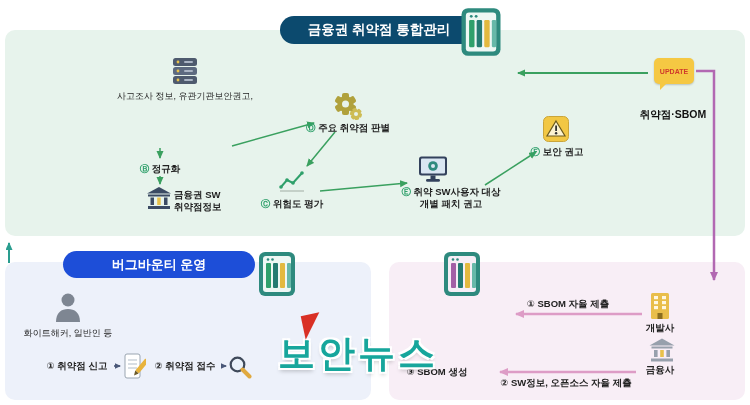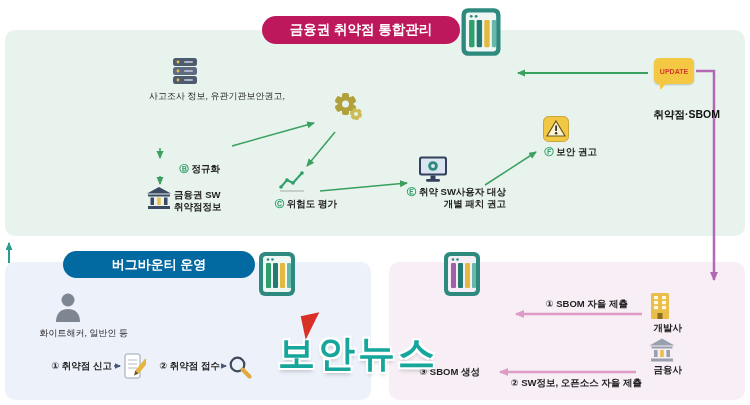--- a/index.html
+++ b/index.html
@@ -6,26 +6,26 @@
   html,body { width:750px; height:405px; background:#fff;
     font-family:"Liberation Sans","DejaVu Sans",sans-serif; overflow:hidden; }
   .canvas { position:relative; width:750px; height:405px; background:#fff; }
 
   .box { position:absolute; border-radius:10px; z-index:1; }
   .top-box  { left:5px;   top:30px;  width:740px; height:206px; background:#e7f3ec; }
   .bug-box  { left:5px;   top:262px; width:366px; height:138px; background:#edf1fa; }
   .sbom-box { left:389px; top:262px; width:356px; height:138px; background:#f8eef6; }
 
   .pill { position:absolute; z-index:4; color:#fff; font-weight:bold; text-align:center; border-radius:15px; }
-  .pill-green  { left:262px; top:16px;  width:198px; height:28px; line-height:28px; font-size:13.5px; background:#be185d; }
-  .pill-blue   { left:63px;  top:251px; width:192px; height:27px; line-height:27px; font-size:13px;   background:#0369a1; }
+  .pill-green  { left:280px; top:16px;  width:198px; height:28px; line-height:28px; font-size:13.5px; background:#0c4a6e; }
+  .pill-blue   { left:63px;  top:251px; width:192px; height:27px; line-height:27px; font-size:13px;   background:#1d4ed8; }
   .pill-purple { left:488px; top:251px; width:198px; height:27px; line-height:27px; font-size:13px;   background:#a35fa6; }
 
   .icon { position:absolute; z-index:4; }
-  .txt  { position:absolute; z-index:3; color:#222; text-align:right; }
+  .txt  { position:absolute; z-index:3; color:#222; text-align:center; }
   .small { font-size:9px; line-height:12px; }
   .step  { font-size:9.5px; font-weight:bold; line-height:12px; }
   .mark  { color:#2fa06b; }
   .left  { text-align:left; }
 
   .overlay { position:absolute; left:0; top:0; z-index:2; pointer-events:none; }
 
   .update-bubble { position:absolute; left:654px; top:58px; width:40px; height:26px; z-index:4;
     background:#f5c843; border-radius:5px; display:flex; align-items:center; justify-content:center;
     font-size:7px; font-weight:bold; color:#d03a2b; box-shadow:0 1px 2px rgba(0,0,0,.2); }
@@ -139,20 +139,24 @@
     </g>
     <circle cx="15.5" cy="12" r="3.5" fill="#e7f3ec"></circle>
     <g fill="#cdbc55">
       <rect x="24" y="16" width="4.5" height="12" rx="1.5" transform="rotate(45 26 22)"></rect>
       <rect x="24" y="16" width="4.5" height="12" rx="1.5" transform="rotate(105 26 22)"></rect>
       <rect x="24" y="16" width="4.5" height="12" rx="1.5" transform="rotate(165 26 22)"></rect>
       <circle cx="26" cy="22" r="4.5"></circle>
     </g>
     <circle cx="26" cy="22" r="2" fill="#e7f3ec"></circle>
   </svg>
+  <div class="txt step" style="left:293px;top:122px;width:110px">
+    <span class="mark">Ⓓ</span>
+    <span>주요 취약점 판별</span>
+  </div>
 
   <svg class="icon" style="left:278px;top:170px" width="28" height="24" viewBox="0 0 28 24">
     <line x1="2" y1="21" x2="26" y2="21" stroke="#b9c4bd" stroke-width="1.5"></line>
     <polyline points="3,17 9,10 15,13 24,3" fill="none" stroke="#2fa06b" stroke-width="2"></polyline>
     <circle cx="3" cy="17" r="1.8" fill="#2fa06b"></circle>
       <circle cx="9" cy="10" r="1.8" fill="#2fa06b"></circle>
     <circle cx="15" cy="13" r="1.8" fill="#2fa06b"></circle>
       <circle cx="24" cy="3" r="1.8" fill="#2fa06b"></circle>
   </svg>
   <div class="txt step" style="left:247px;top:198px;width:90px">

